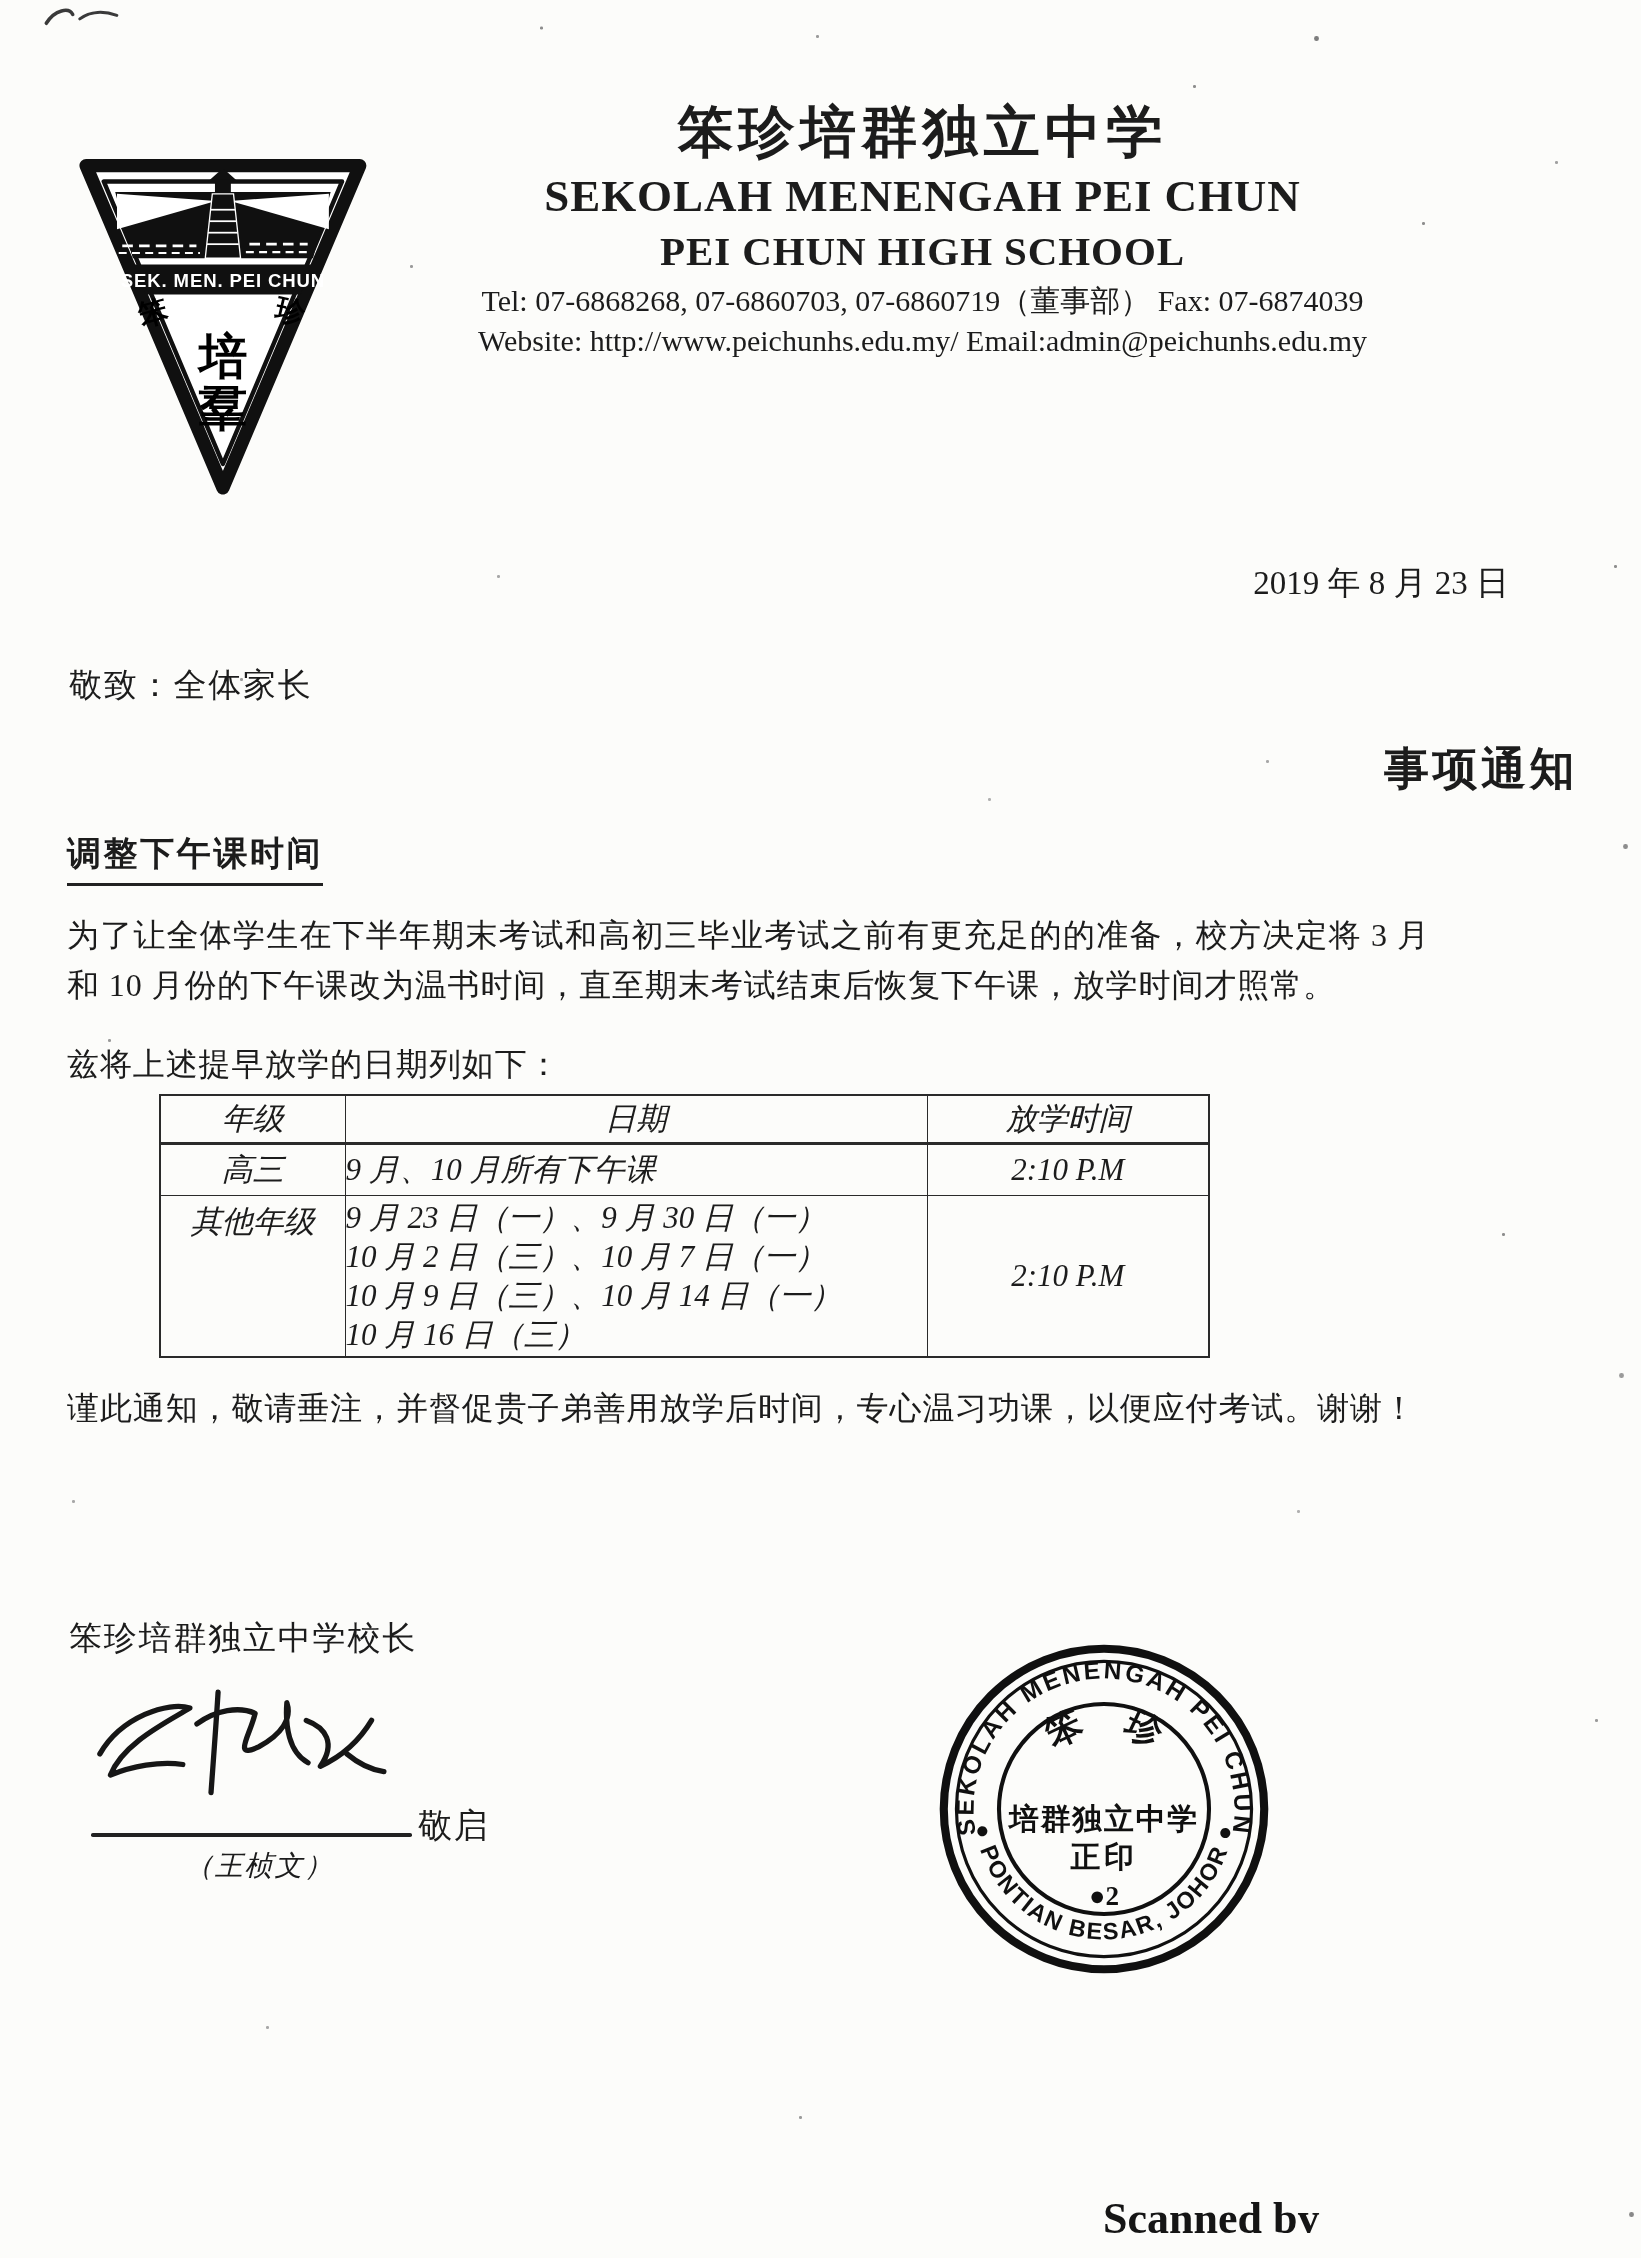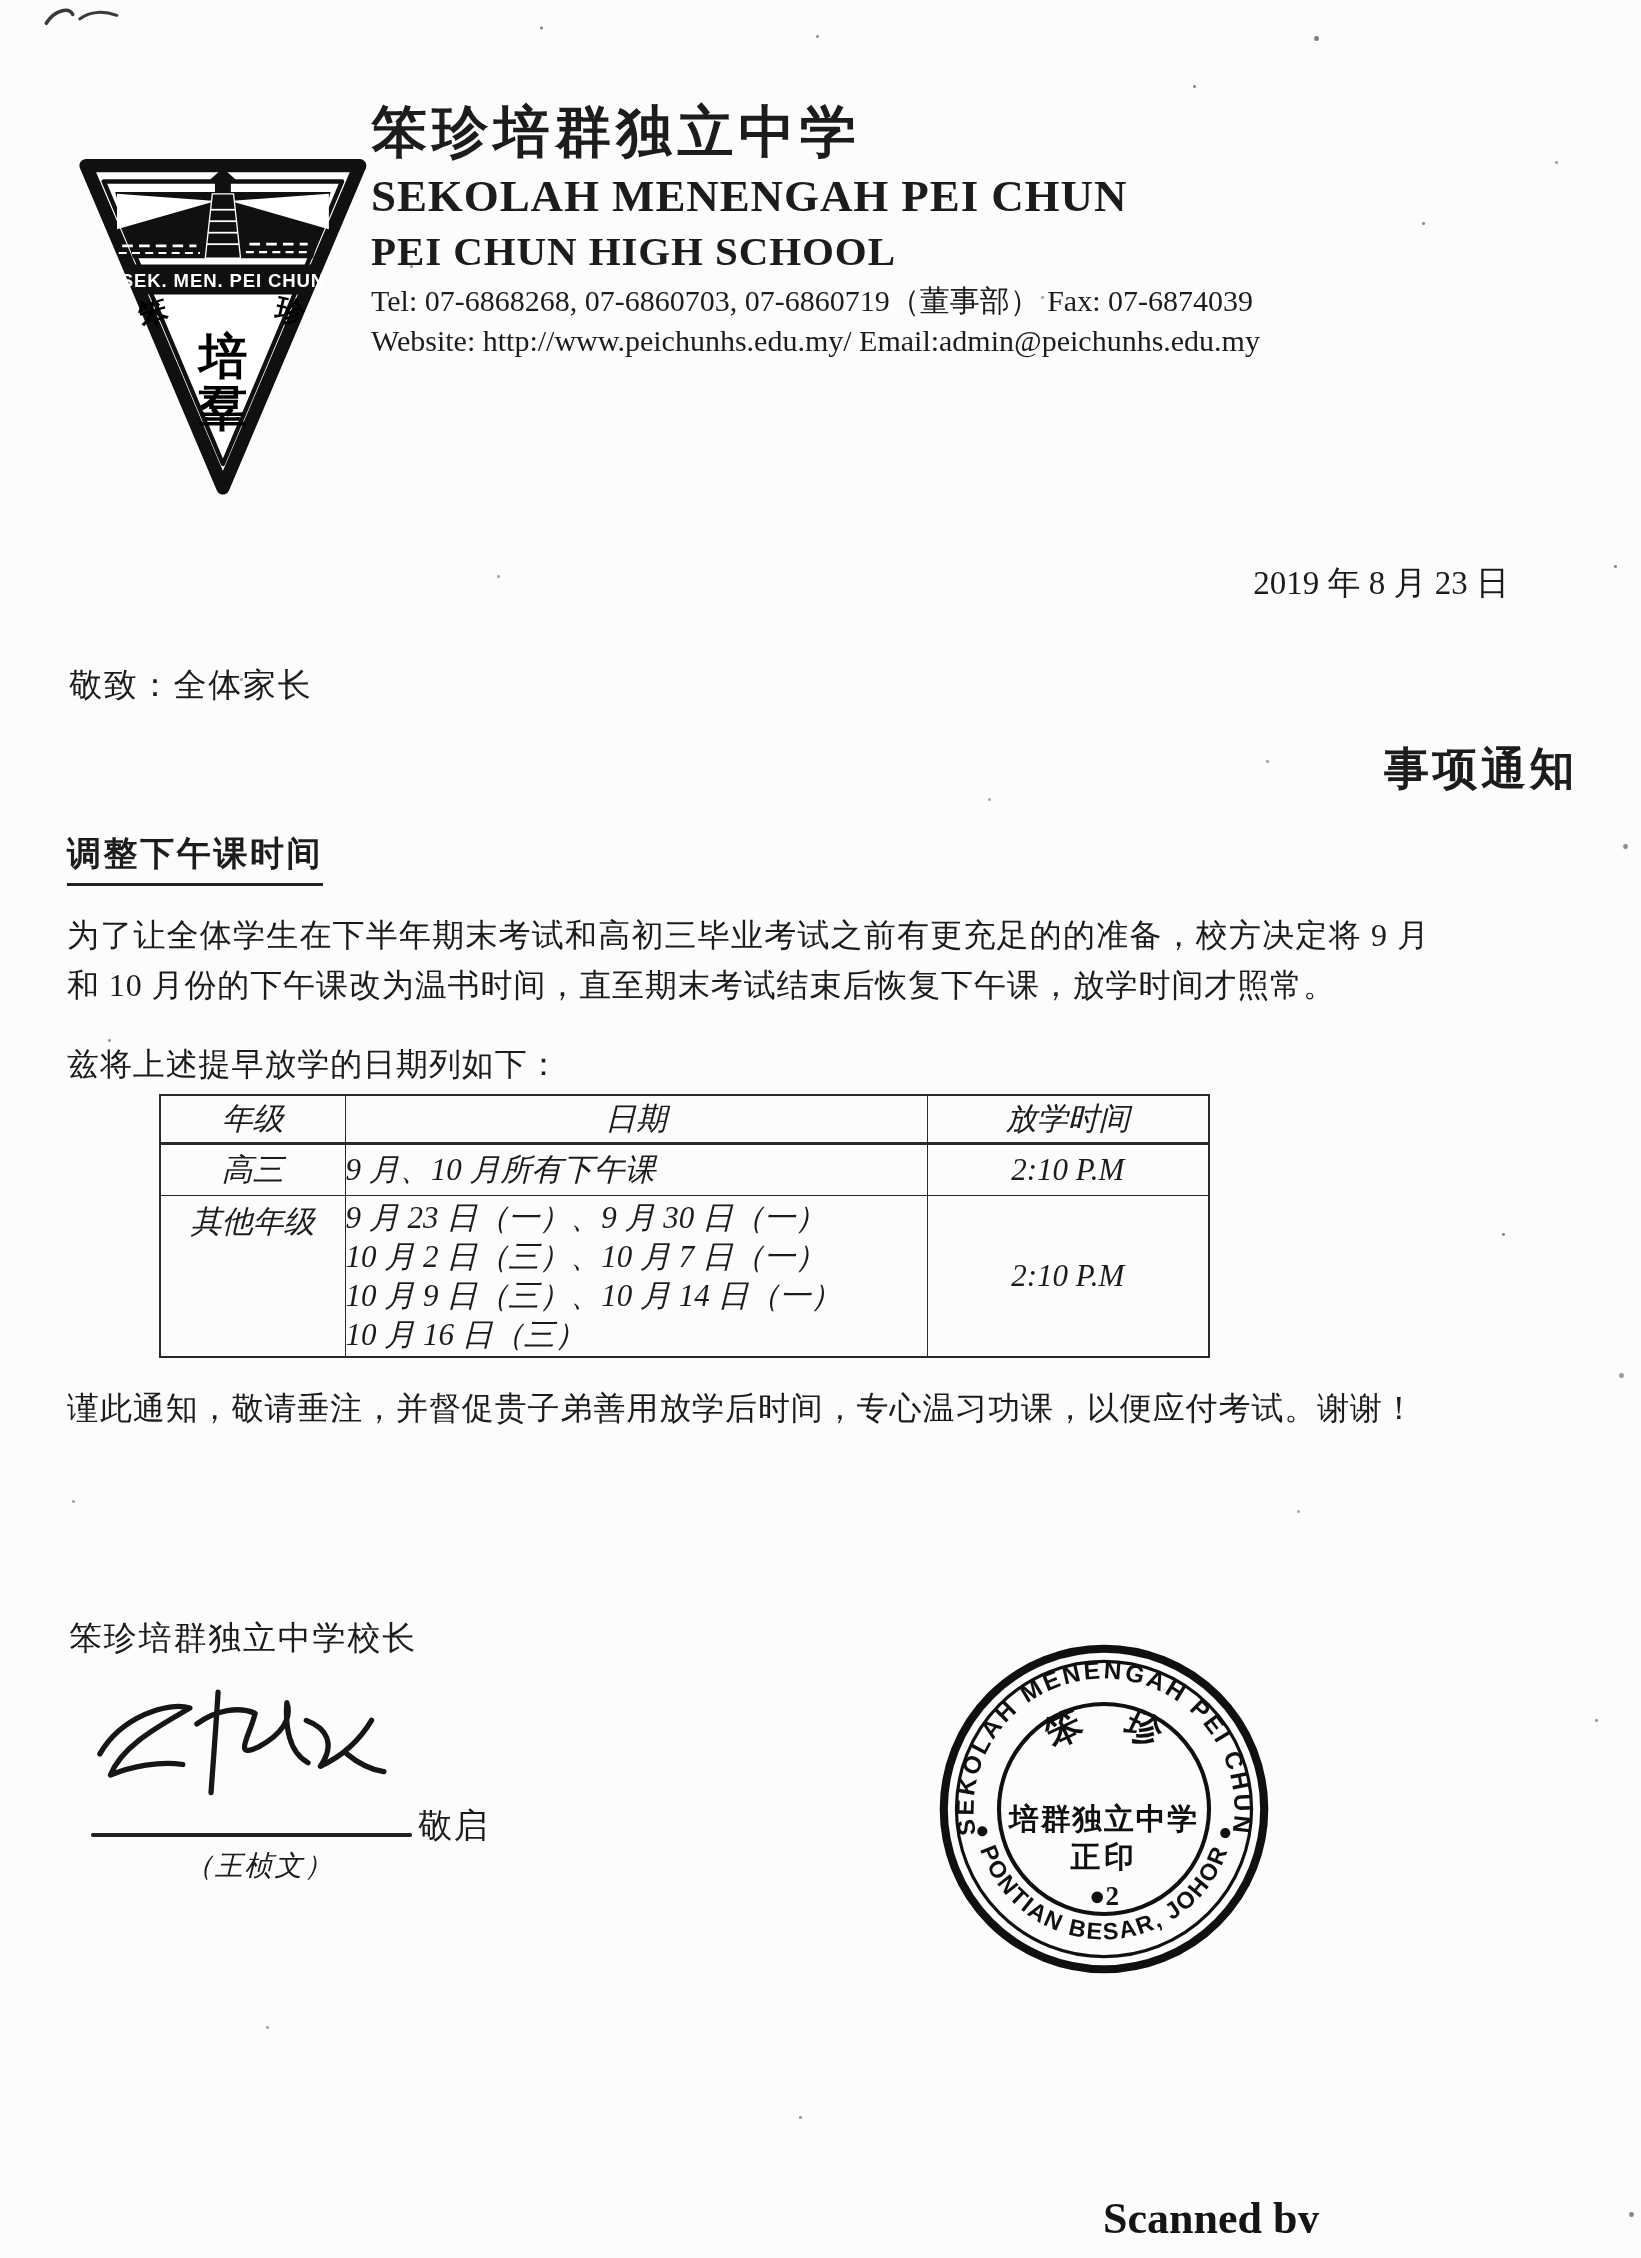--- a/index.html
+++ b/index.html
@@ -7,21 +7,21 @@
     position:relative;
     width:1642px;height:2258px;
     margin:0 auto;
     background:#fcfcfa;
     overflow:hidden;
     font-family:"Liberation Serif","DejaVu Serif",serif;
     color:#1c1c1c;
   }
   .abs{position:absolute;}
   
-  .hdr{left:371px;top:104px;width:1103px;}
+  .hdr{left:371px;top:104px;width:1103px;text-align:center;}
   .school-cn{font-size:56px;font-weight:700;letter-spacing:5.3px;line-height:1;}
   .school-my{font-size:45px;font-weight:700;margin-top:14px;line-height:1;letter-spacing:0.9px;}
   .school-en{font-size:41px;font-weight:700;margin-top:12.4px;line-height:1;letter-spacing:0.9px;}
   .addr{font-size:29px;margin-top:30px;line-height:1;}
   .tel{font-size:30px;margin-top:14px;line-height:1;}
   .web{font-size:30px;margin-top:10px;line-height:1;}
   
   .date-line{left:1138px;top:561px;width:371px;text-align:right;font-size:33px;}
   .salutation{left:69px;top:663px;font-size:33px;letter-spacing:1.8px;}
   .notice-title{left:0;top:739px;width:1570px;text-align:right;font-size:45px;font-weight:700;letter-spacing:3.5px;margin-left:8px;}
@@ -118,21 +118,21 @@
   </div>
 
   <div class="abs date-line">2019 年 8 月 23 日</div>
 
   <div class="abs salutation">敬致：全体家长</div>
 
   <div class="abs notice-title">事项通知</div>
 
   <div class="abs section-heading">调整下午课时间</div>
 
-  <div class="abs body-par">为了让全体学生在下半年期末考试和高初三毕业考试之前有更充足的的准备，校方决定将 9 月和 10 月份的下午课改为温书时间，直至期末考试结束后恢复下午课，放学时间才照常。</div>
+  <div class="abs body-par">为了让全体学生在下半年期末考试和高初三毕业考试之前有更充足的的准备，校方决定将 3 月和 10 月份的下午课改为温书时间，直至期末考试结束后恢复下午课，放学时间才照常。</div>
 
   <div class="abs table-intro">兹将上述提早放学的日期列如下：</div>
 
   <div class="abs sched-wrap">
     <table class="sched">
       <colgroup>
           <col class="col-grade">
           <col class="col-date">
           <col class="col-time">
         </colgroup>

